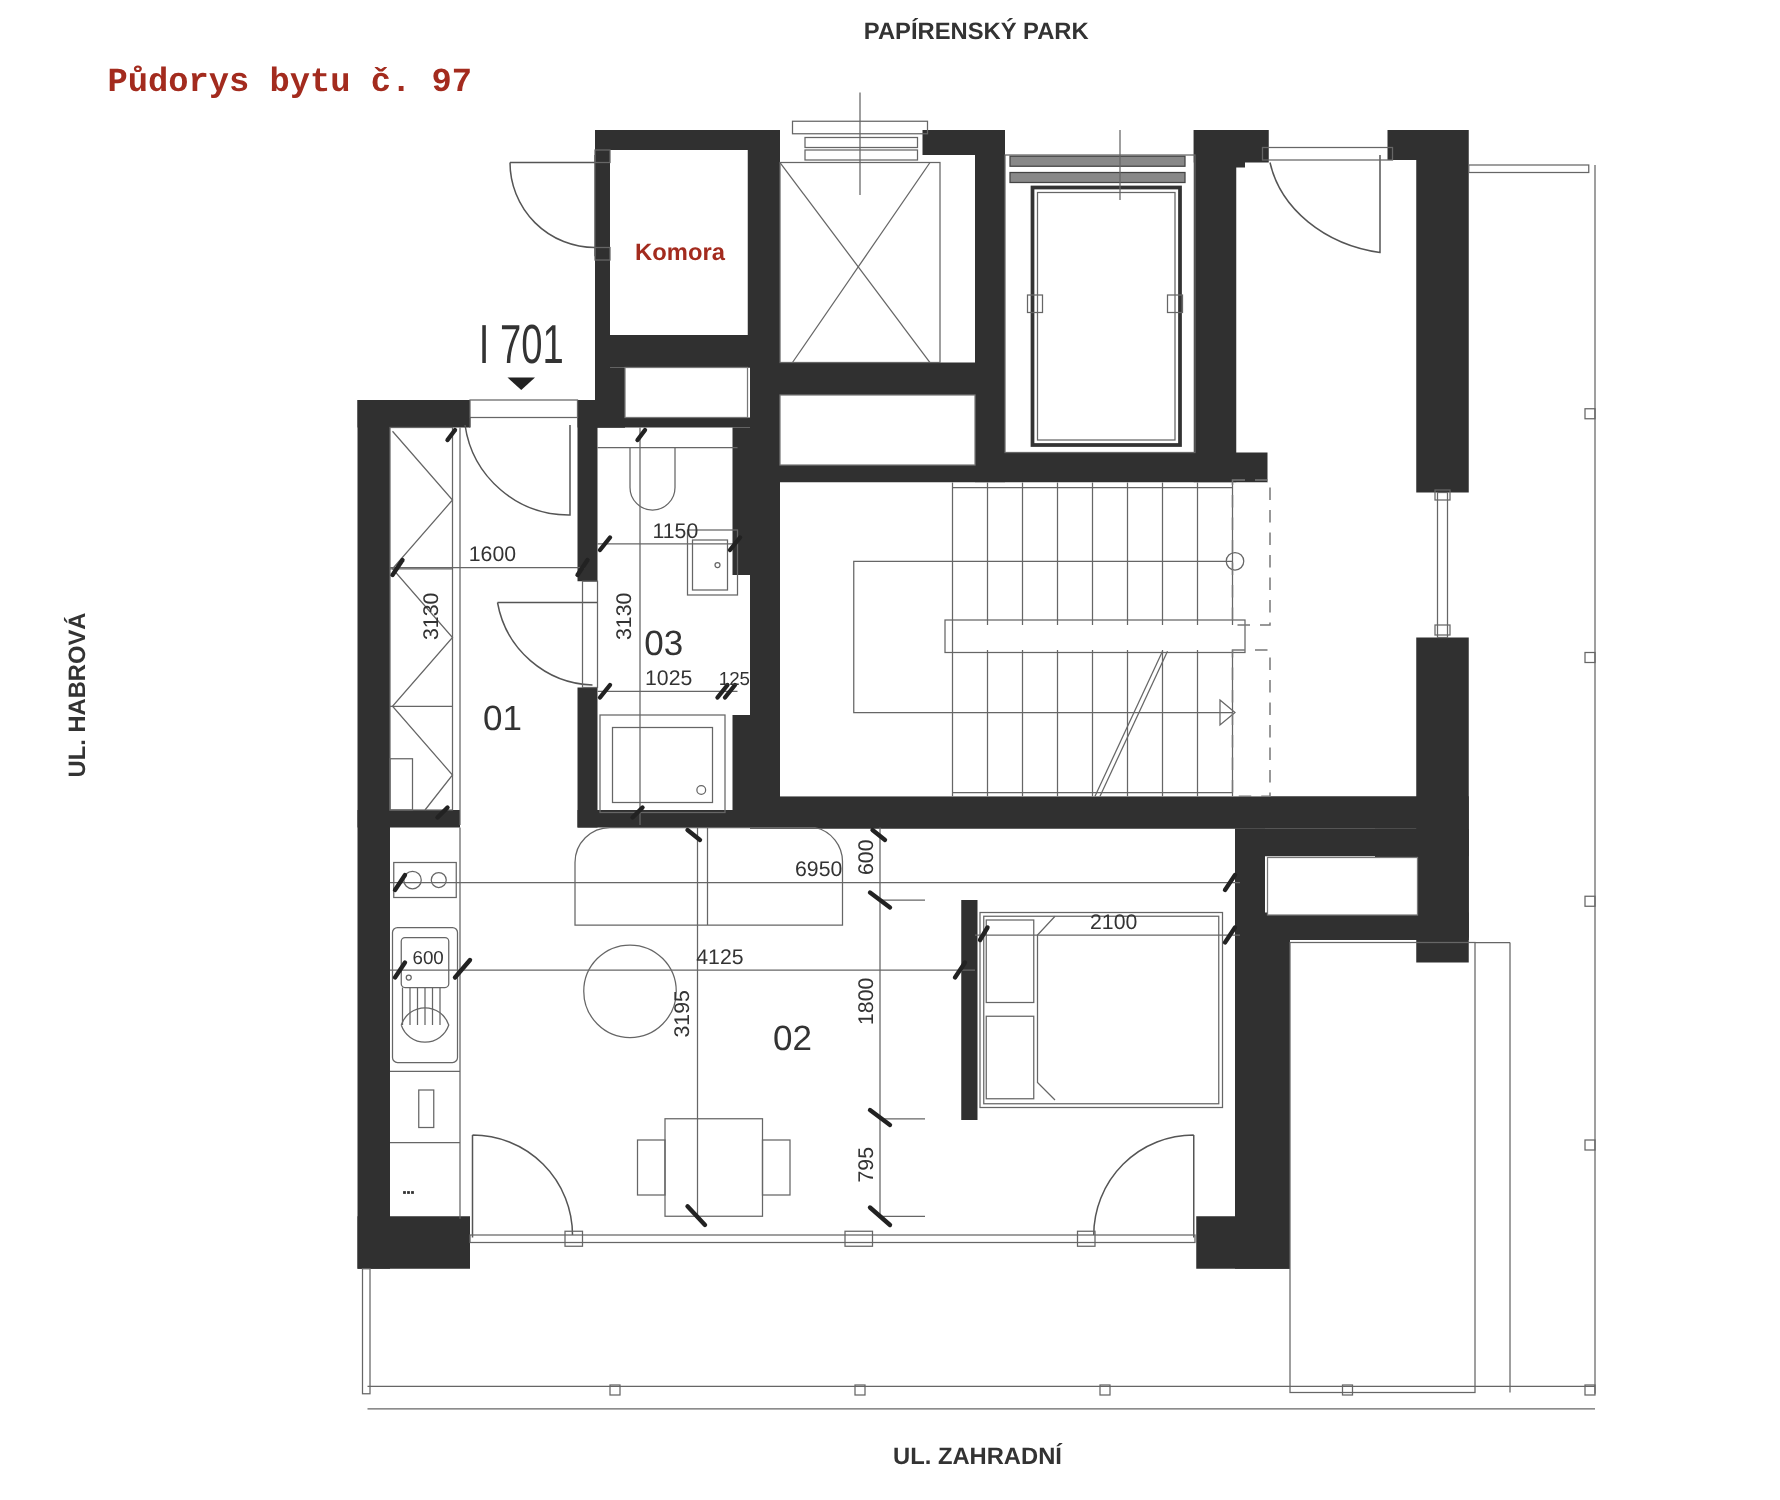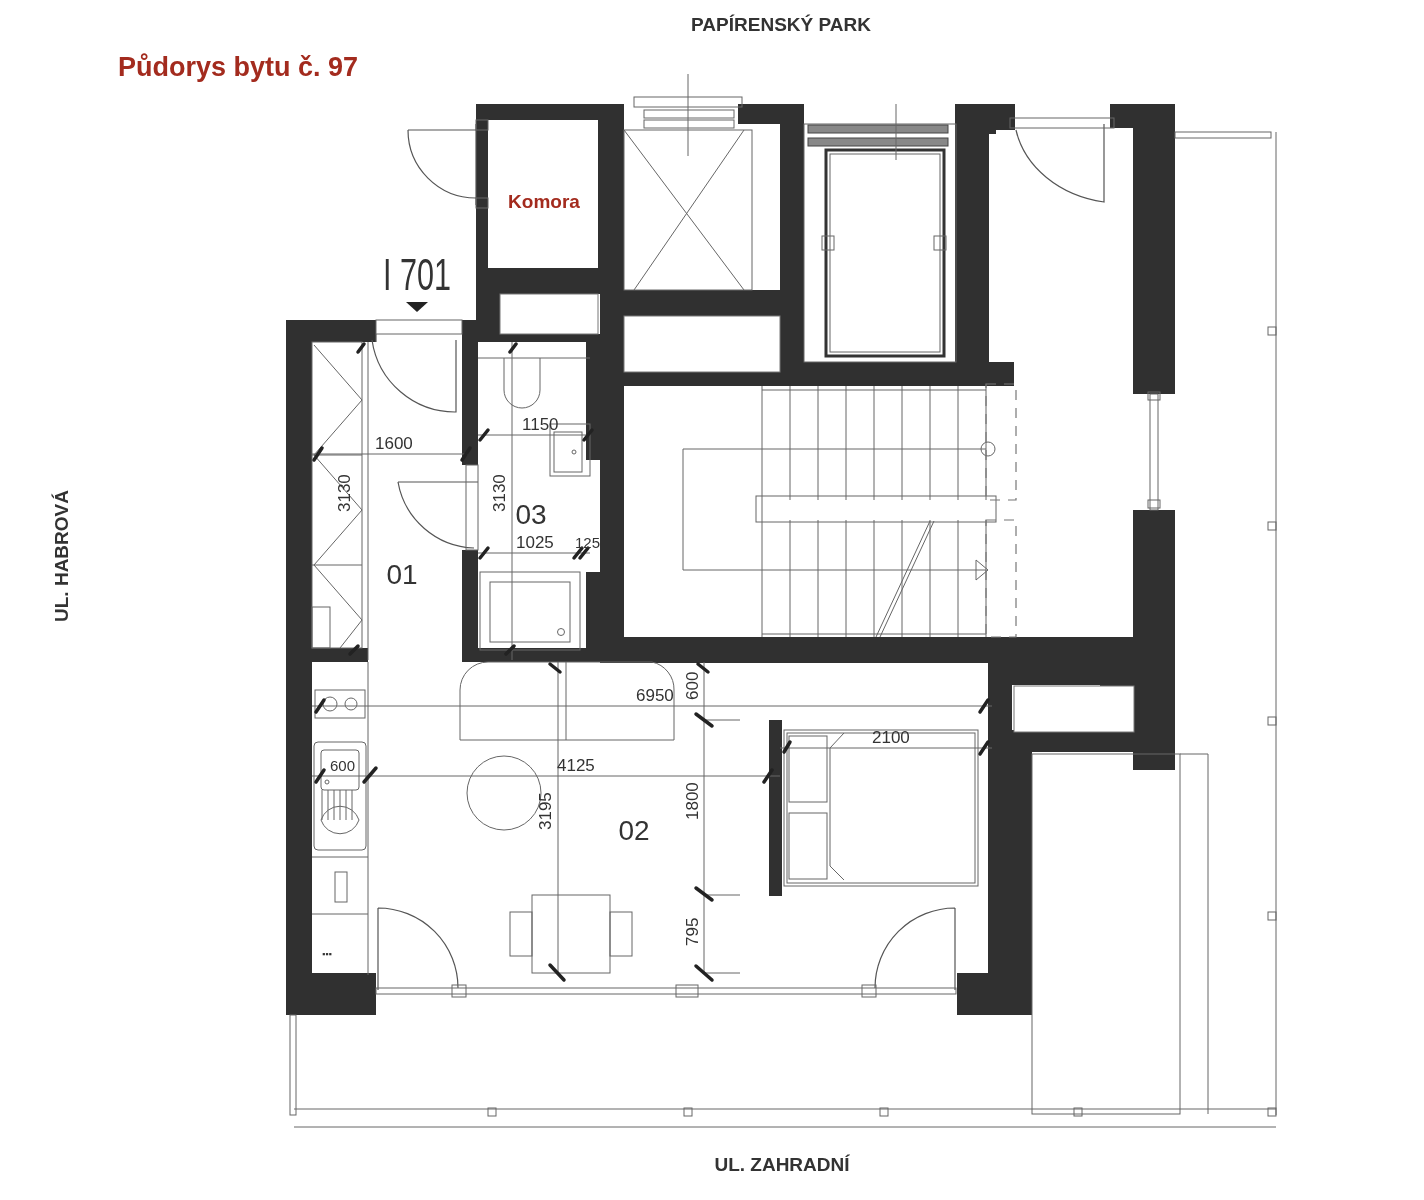--- a/index.html
+++ b/index.html
@@ -7,21 +7,21 @@
   #plan { position: absolute; left: 0; top: 0; width: 1424px; height: 1200px; }
   .wall { fill: #303030; }
   .thin { fill: none; stroke: #555; stroke-width: 1.2; }
   .thin2 { fill: none; stroke: #666; stroke-width: 1; }
   .dash { fill: none; stroke: #777; stroke-width: 1.2; stroke-dasharray: 10 8; }
   .fillw { fill: #ffffff; stroke: #555; stroke-width: 1.2; }
   .tick { stroke: #222; stroke-width: 3.5; stroke-linecap: round; }
   .dimtxt { font-family: "Liberation Sans Narrow", "Liberation Sans", sans-serif; font-size: 17px; fill: #333; }
   .roomtxt { font-family: "Liberation Sans", sans-serif; font-size: 28px; fill: #333; }
   .street { font-family: "Liberation Sans", sans-serif; font-weight: bold; font-size: 19px; fill: #333; }
-  .title { position: absolute; left: 86px; top: 52px; font-family: Liberation Sans, sans-serif; font-weight: bold; font-size: 27px; color: #a32b1e; margin-left: 32px; }
+  .title { position: absolute; left: 86px; top: 52px; font-family: Liberation Mono, monospace; font-weight: bold; font-size: 27px; color: #a32b1e; }
   .komora { font-family: "Liberation Sans", sans-serif; font-weight: bold; font-size: 19px; fill: #a32b1e; }
   .unit { font-family: "Liberation Sans", sans-serif; font-size: 44px; fill: #333; }
 </style>
 </head>
 <body>
 
 <div class="title">Půdorys bytu č. 97</div>
 
 <svg id="plan" viewBox="0 0 1424 1200" xmlns="http://www.w3.org/2000/svg">
 

